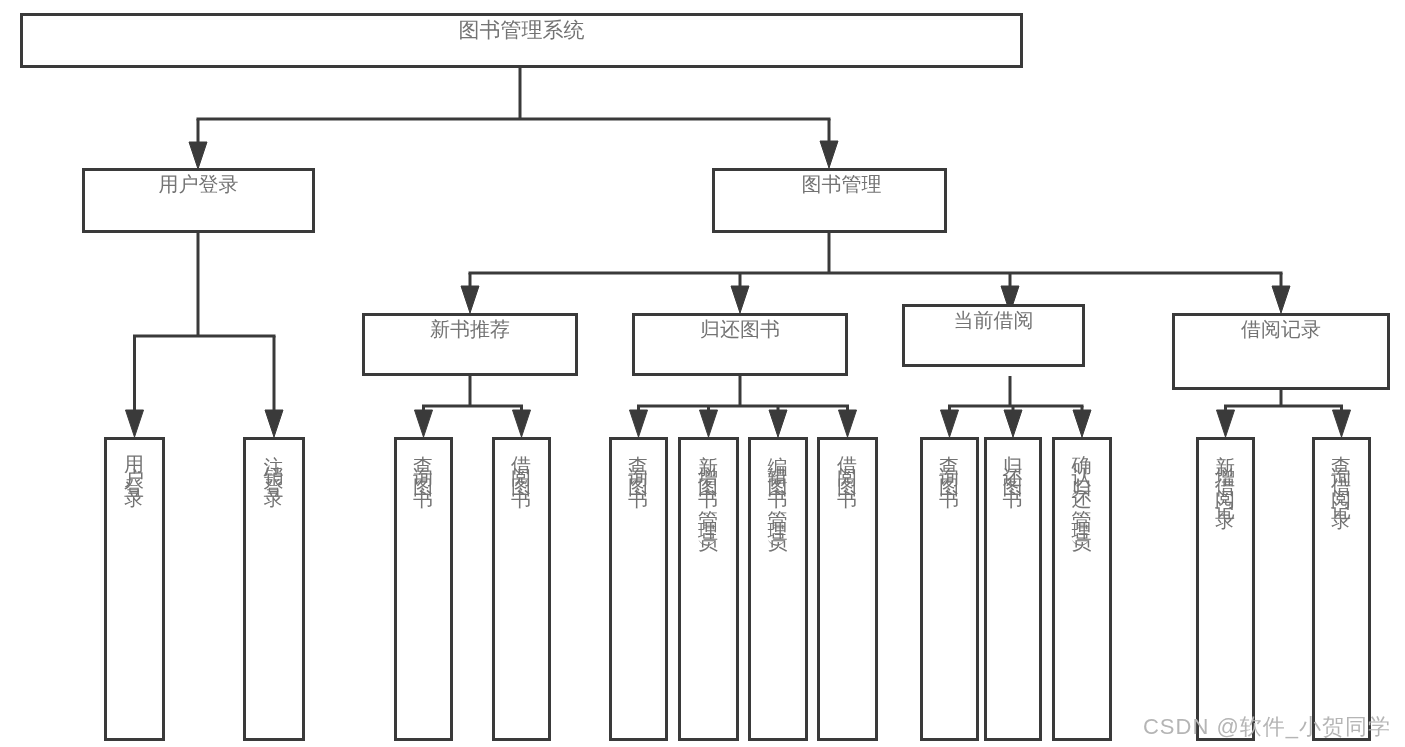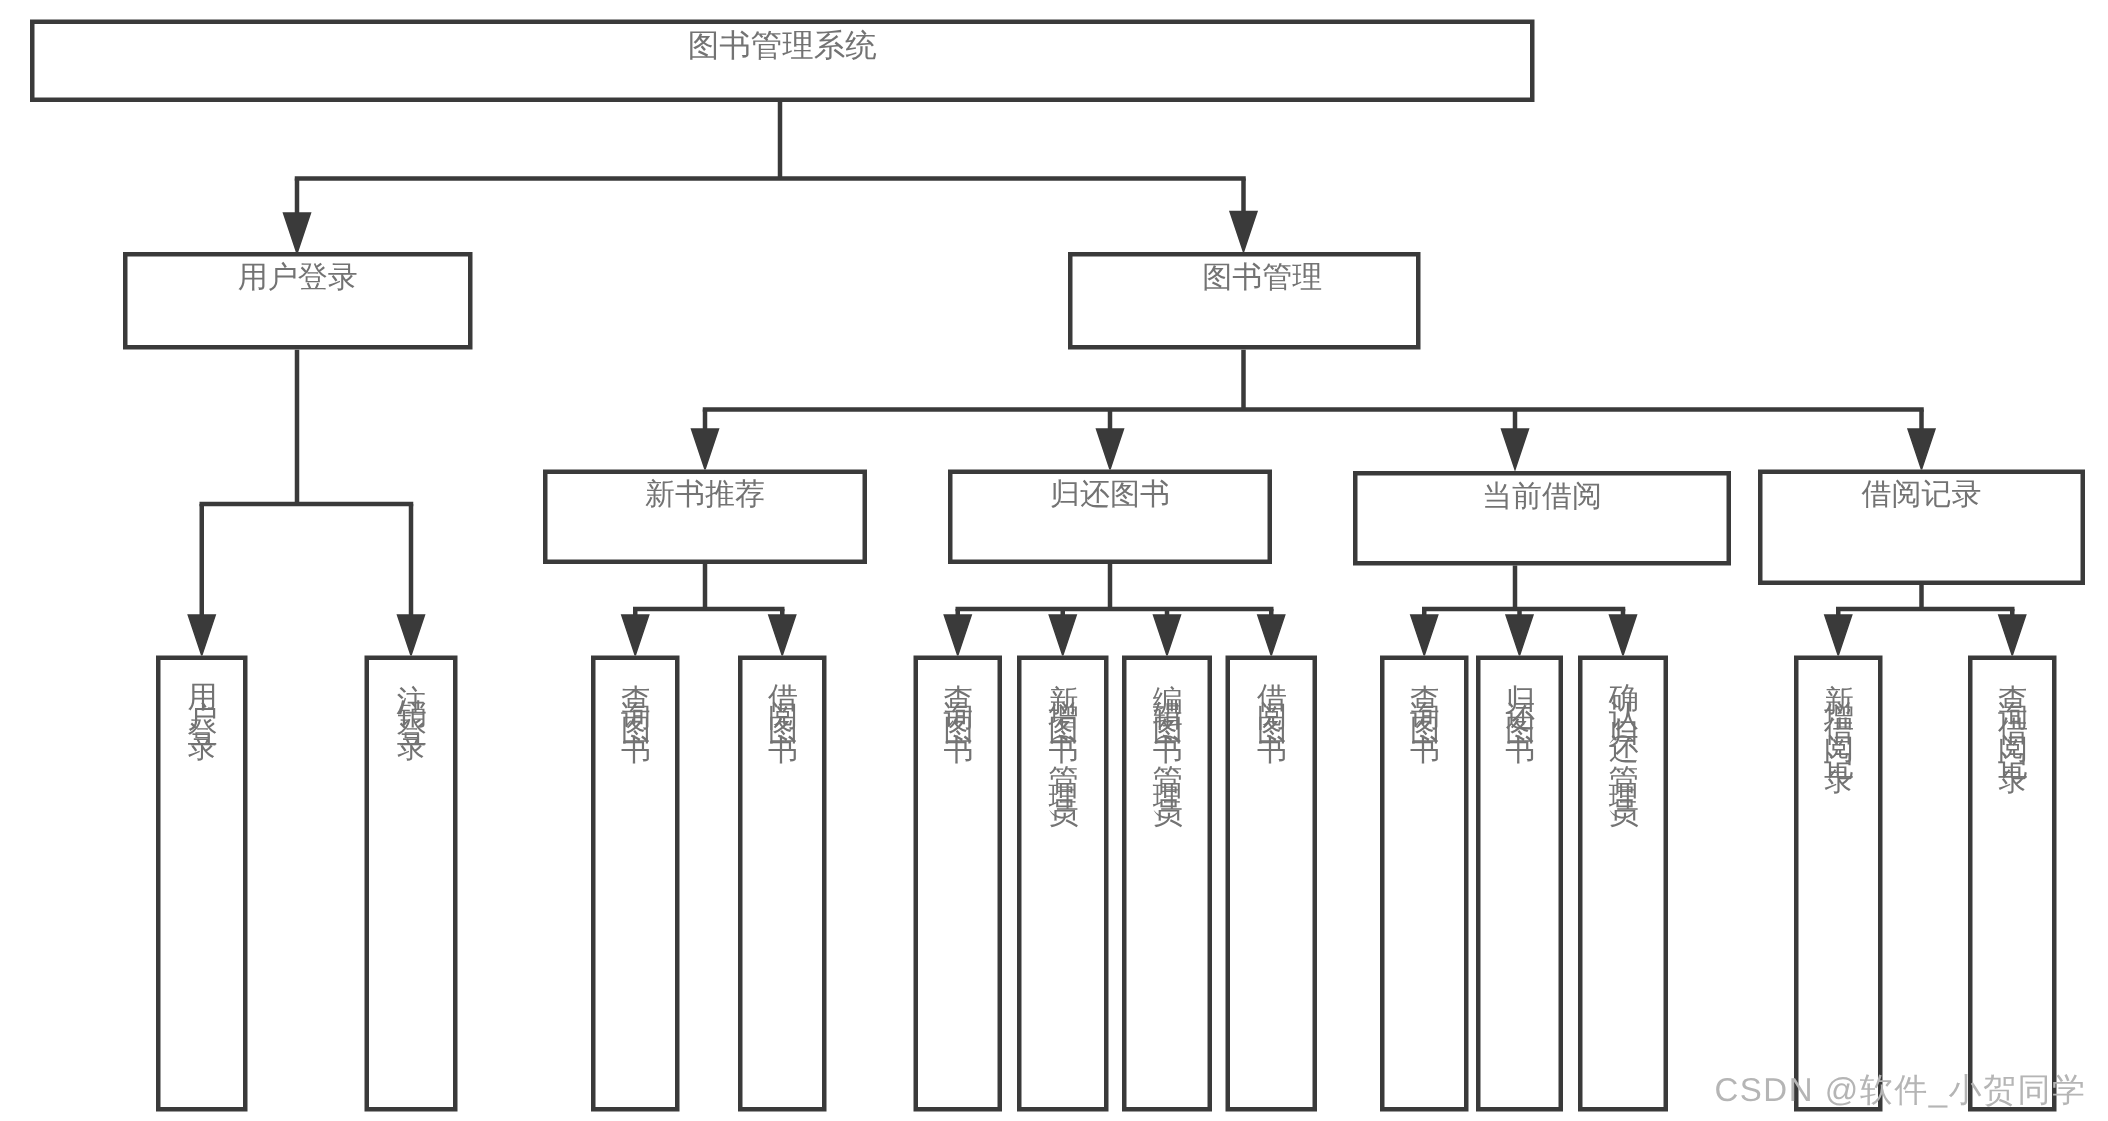--- a/index.html
+++ b/index.html
@@ -12,21 +12,21 @@
     position:absolute; box-sizing:border-box;
     border:3px solid #3a3a3a; background:#ffffff;
     display:flex; align-items:flex-start; justify-content:center;
     color:#737373; font-size:20px; text-align:center;
   }
   .b-root      { left:20px;  top:13px;  width:1003px; height:55px; font-size:21px; }
   .b-userlogin { left:82px;  top:168px; width:233px;  height:65px; }
   .b-bookmgmt  { left:712px; top:168px; width:235px;  height:65px;padding-left:24px; }
   .b-l3-0 { left:362px;  top:313px; width:216px; height:63px; }
   .b-l3-1 { left:632px;  top:313px; width:216px; height:63px; }
-  .b-l3-2 { left:902px;  top:314px; width:252px; height:63px; }
+  .b-l3-2 { left:902px;  top:304px; width:183px; height:63px; }
   .b-l3-3 { left:1172px; top:313px; width:218px; height:77px; }
   .vbox { top:437px; height:304px; }
   .vbox span {
     writing-mode:vertical-rl; text-orientation:mixed;
     letter-spacing:11px; line-height:1; white-space:nowrap;
   }
   .lf0  { left:104px;  width:61px; }
   .lf1  { left:243px;  width:62px; }
   .lf2  { left:394px;  width:59px; }
   .lf3  { left:492px;  width:59px; }

